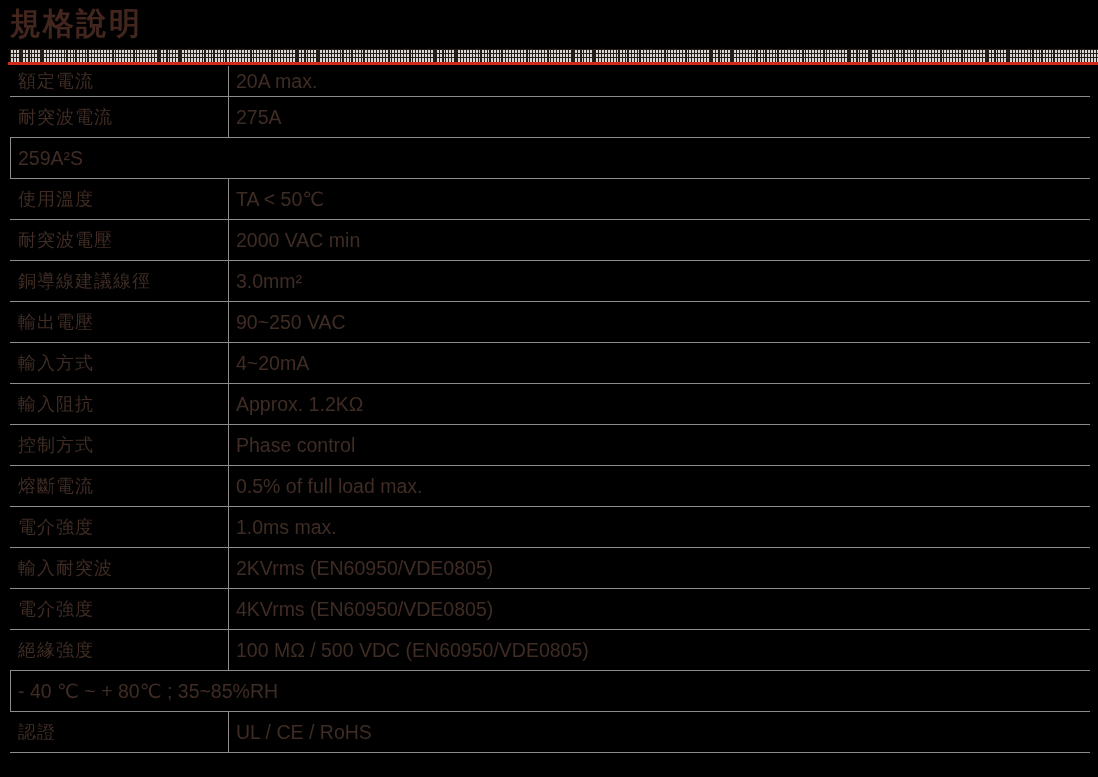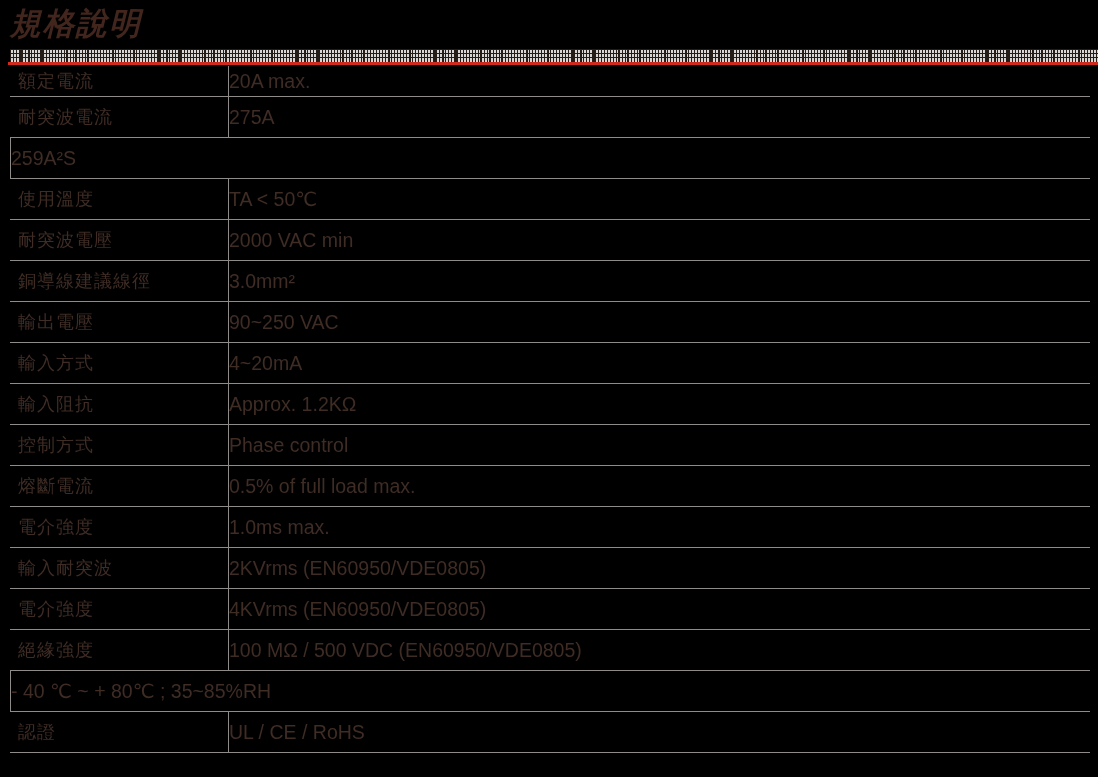--- a/index.html
+++ b/index.html
@@ -19,21 +19,20 @@
     background:var(--bg);
     overflow:hidden;
     font-family:"Liberation Sans","DejaVu Sans",sans-serif;
   }
   .title{
     position:absolute; left:10px; top:4px;
     font-size:31px; line-height:40px; font-weight:bold;
     letter-spacing:2px;
     color:var(--title-color);
     font-family:"Liberation Sans","DejaVu Sans",sans-serif;
-    font-style:italic;
   }
   .barcode-stripe{
     position:absolute; left:10px; right:0; top:49px; height:13px;
     background-color:var(--stripe-bg);
     background-image:
       repeating-linear-gradient(180deg,
         var(--stripe-bar) 0 1px, transparent 1px 4px,
         var(--stripe-bar) 4px 5px, transparent 5px 8px,
         var(--stripe-bar) 8px 9px, transparent 9px 13px),
       repeating-linear-gradient(90deg,
@@ -62,20 +61,21 @@
     display:flex; align-items:center;
     padding-left:8px;
     color:var(--text-color);
     font-size:18px;
     letter-spacing:1px;
   }
   .value-cell{
     flex:1;
     display:flex; align-items:center;
     border-left:1px solid var(--line-color);
+    padding-left:7px;
     color:var(--text-color);
     font-size:19.5px;
   }
 </style>
 </head>
 <body>
 
 <div class="page">
   <div class="title">規格說明</div>
 

